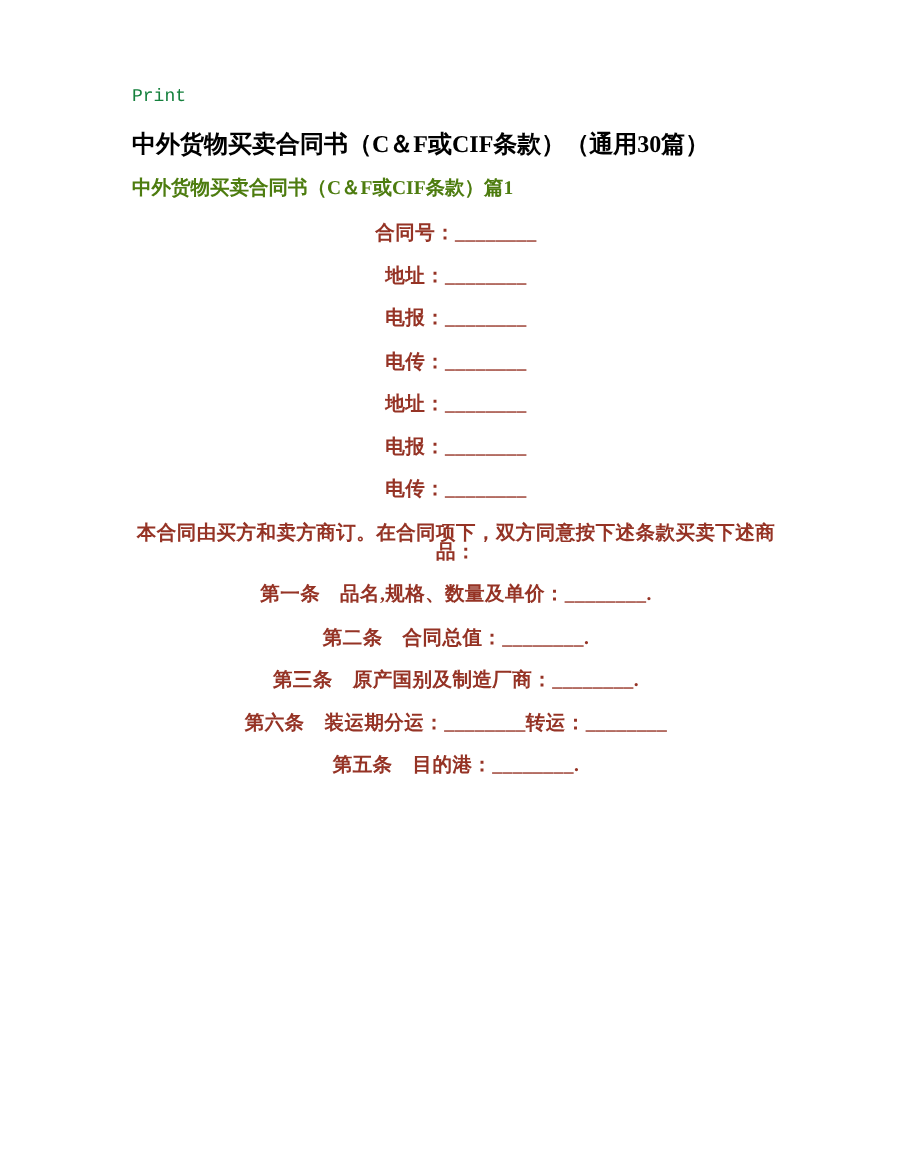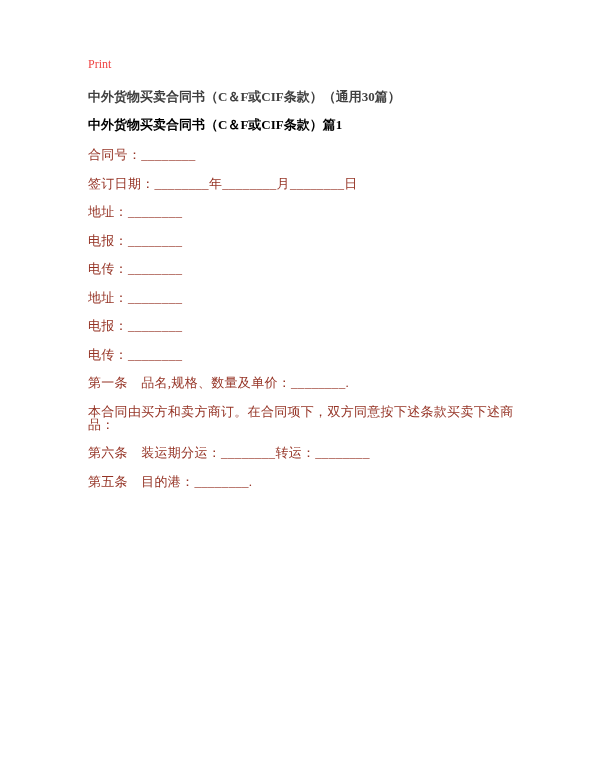--- a/index.html
+++ b/index.html
@@ -13,75 +13,77 @@
     height: 776px;
     box-sizing: border-box;
     background: #ffffff;
     padding: 58px 80px 20px 88px;
     font-family: "Liberation Serif", "DejaVu Serif", serif;
     overflow: hidden;
   }
   .print-link {
     font-size: 12px;
     line-height: 12px;
-    color: #ef4444;
+    color: #15803d;
     margin: 0 0 20px 0;
-    font-family: Liberation Serif, serif;
+    font-family: Liberation Mono, monospace;
   }
   .doc-title {
     font-size: 18px;
     line-height: 20px;
     font-weight: bold;
     color: #a9201b;
     text-align: center;
     margin: 0 0 20px 0;
     letter-spacing: 1px;
   }
   .doc-subtitle {
-    font-size: 13px;
+    font-size: 16px;
     line-height: 13px;
     font-weight: bold;
-    color: #404040;
+    color: #000000;
     margin: 0 0 15px 0;
   }
   .section-heading {
     font-size: 13px;
     line-height: 13px;
     font-weight: bold;
-    color: #000000;
+    color: #4d7c0f;
     margin: 0 0 17px 0;
   }
   .contract-line {
     font-size: 13px;
     line-height: 13px;
-    font-weight: normal;
+    font-weight: bold;
     color: #953325;
     margin: 0 0 15.5px 0;
     white-space: pre-wrap;
     letter-spacing: 0.3px;
+    text-align: center;
   }
 </style>
 </head>
 <body>
 
 <div class="page">
 
   <div class="print-link">Print</div>
 
 
   <p class="doc-subtitle">中外货物买卖合同书（C＆F或CIF条款）（通用30篇）</p>
 
   <p class="section-heading">中外货物买卖合同书（C＆F或CIF条款）篇1</p>
 
   <p class="contract-line">合同号：________</p>
-  <p class="contract-line">签订日期：________年________月________日</p>
   <p class="contract-line">地址：________</p>
   <p class="contract-line">电报：________</p>
   <p class="contract-line">电传：________</p>
   <p class="contract-line">地址：________</p>
   <p class="contract-line">电报：________</p>
   <p class="contract-line">电传：________</p>
+  <p class="contract-line">本合同由买方和卖方商订。在合同项下，双方同意按下述条款买卖下述商品：</p>
   <p class="contract-line">第一条　品名,规格、数量及单价：________.</p>
-  <p class="contract-line">本合同由买方和卖方商订。在合同项下，双方同意按下述条款买卖下述商品：</p>
+  <p class="contract-line">第二条　合同总值：________.</p>
+  <p class="contract-line">第三条　原产国别及制造厂商：________.</p>
   <p class="contract-line">第六条　装运期分运：________转运：________</p>
   <p class="contract-line">第五条　目的港：________.</p>
 
 </div>
 
 </body></html>

